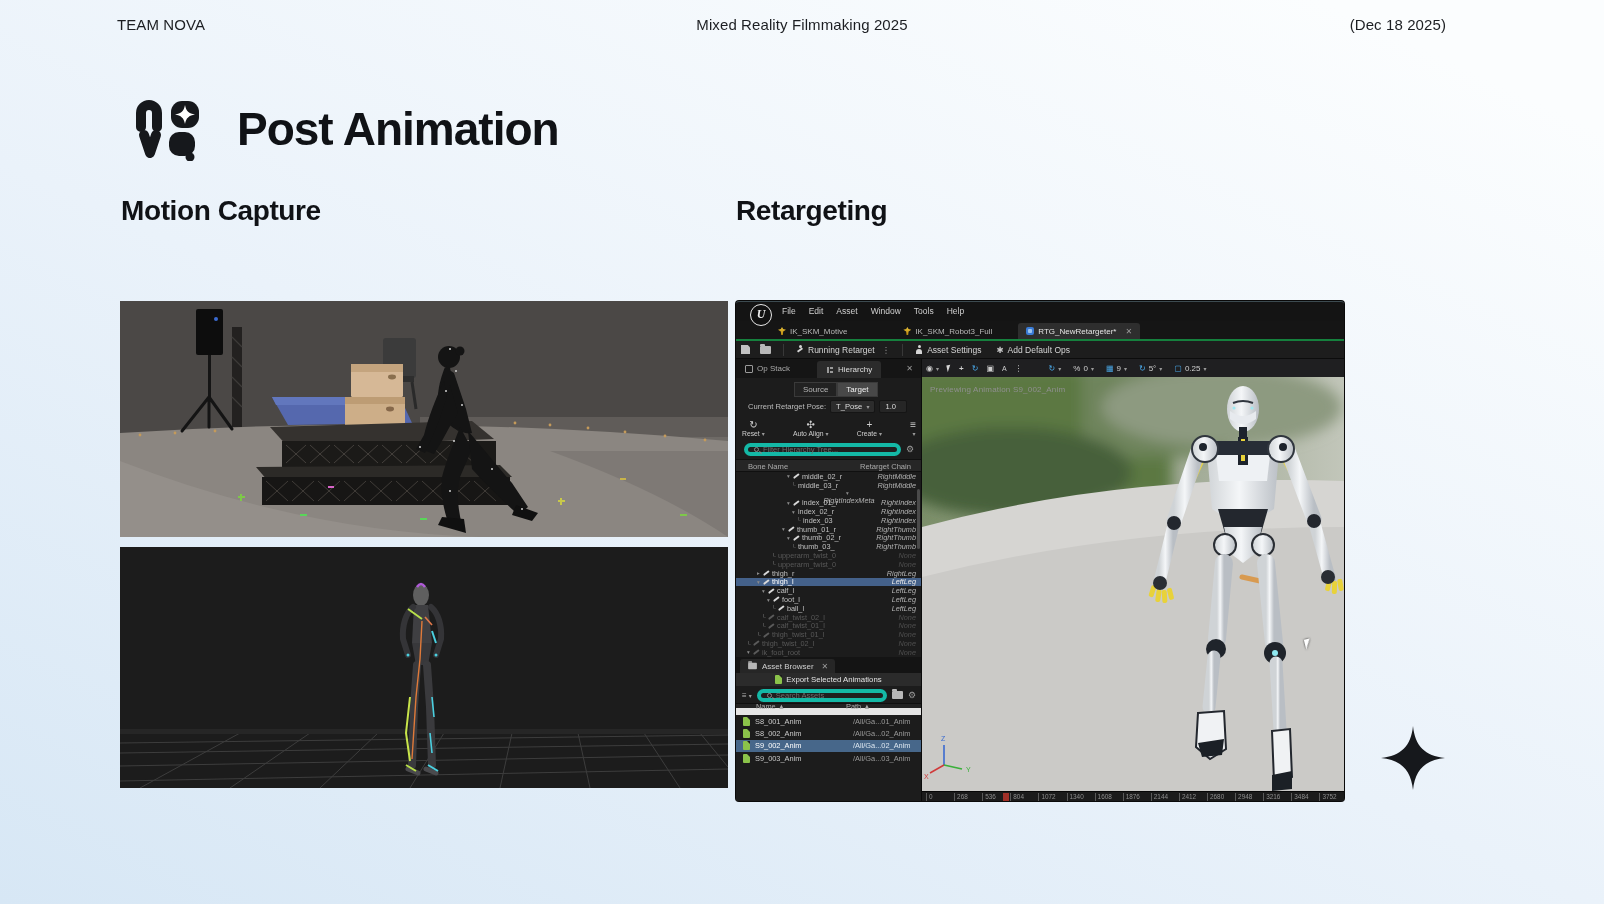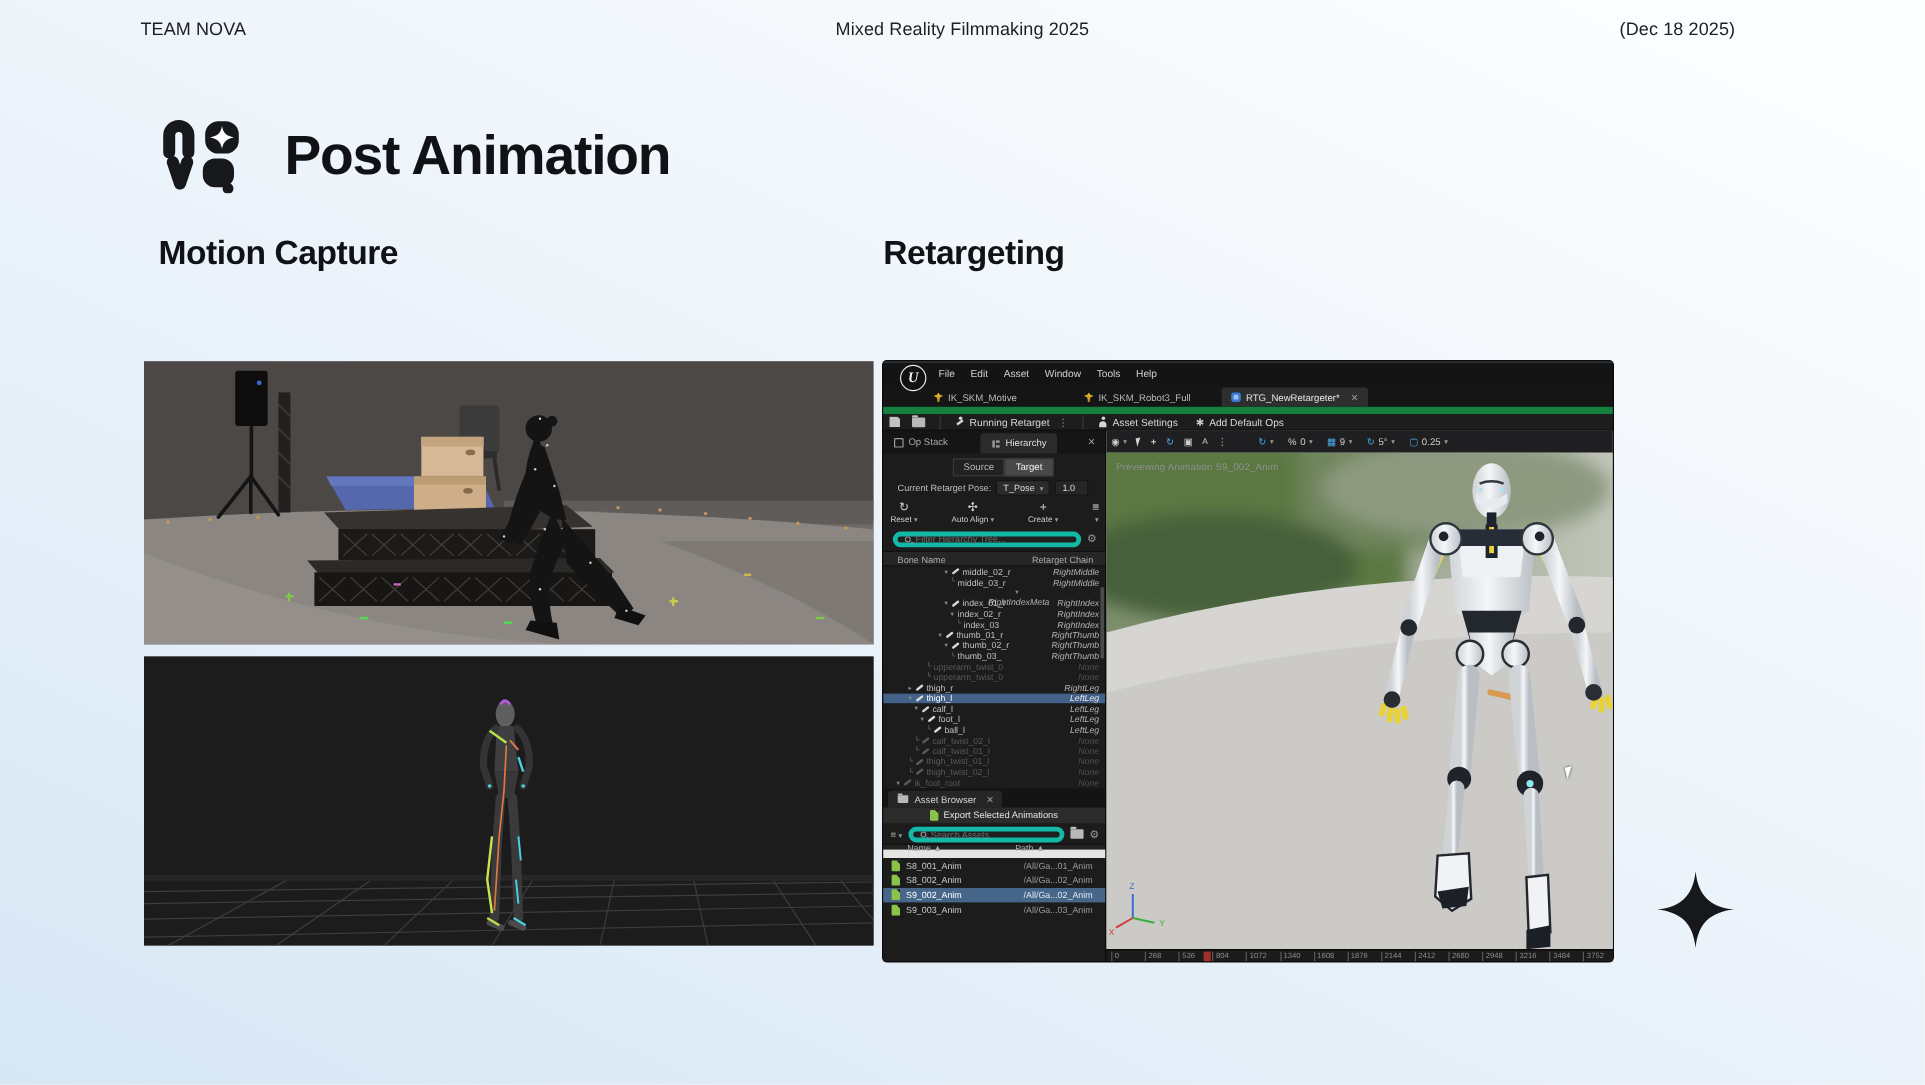--- a/index.html
+++ b/index.html
@@ -12,21 +12,21 @@
   .abs { position:absolute; }
 
   
   .hdr { position:absolute; top:16px; font-size:15px; font-weight:500; color:#1c1e22; letter-spacing:.1px; }
   #hdr-left{ left:117px; } #hdr-center{ left:50%; transform:translateX(-50%);} #hdr-right{ right:158px; }
 
   
   #logo { left:133px; top:99px; width:74px; height:62px; }
   #page-title { left:237px; top:102px; font-size:46px; font-weight:700; letter-spacing:-1px; color:#101216; }
   .section-h { position:absolute; top:195px; font-size:28px; font-weight:700; letter-spacing:-.4px; color:#101216; }
-  #sec-left { left:132px; } #sec-right { left:736px; }
+  #sec-left { left:121px; } #sec-right { left:736px; }
 
   
   .ph { position:absolute; overflow:hidden; }
   #photo1 { left:120px; top:301px; width:608px; height:236px; background:#6e6a66; }
   #photo2 { left:120px; top:547px; width:608px; height:241px; background:#1b1b1b; }
 
   
   #sparkle { left:1381px; top:726px; width:64px; height:64px; }
 
   
@@ -42,21 +42,21 @@
   .tabbar { position:absolute; left:0; top:20px; width:100%; height:18px; display:flex; align-items:flex-end; }
   .uetab { height:16px; display:flex; align-items:center; gap:4px; padding:0 8px; color:#b9b9b9; font-size:8px; }
   .uetab.t1 { margin-left:34px; } .uetab.t2 { margin-left:40px; }
   .uetab.active { background:#2e2e2e; color:#e4e4e4; border-radius:3px 3px 0 0; margin-left:18px; }
   .tabic { width:8px; height:8px; border-radius:2px; position:relative; }
   .tabic.skel { background:linear-gradient(180deg,#e8c23a,#b9860f); clip-path:polygon(50% 0,65% 25%,100% 35%,65% 55%,60% 100%,40% 100%,35% 55%,0 35%,35% 25%); }
   .tabic.rtg { background:#3a7bd5; }
   .tabic.rtg::after{ content:""; position:absolute; left:2px; top:2px; width:4px; height:4px; background:#9cc4ef; border-radius:1px; }
   .tabx { margin-left:5px; color:#9a9a9a; font-size:8px; }
   .toolbar { position:absolute; left:0; top:38px; width:100%; height:20px; background:#1d1d1d;
-        border-top:6px solid #15803d; border-bottom:1px solid #0c0c0c; display:flex; align-items:center; font-size:8.5px; color:#d6d6d6; }
+        border-top:2px solid #15803d; border-bottom:1px solid #0c0c0c; display:flex; align-items:center; font-size:8.5px; color:#d6d6d6; }
   .tbsep { width:1px; height:12px; background:#383838; margin:0 7px; }
   .tbit { display:flex; align-items:center; gap:4px; margin:0 5px; }
   .ic-floppy { width:9px; height:9px; background:#c2c2c2; clip-path:polygon(0 0,75% 0,100% 25%,100% 100%,0 100%); position:relative; }
   .ic-folder { width:11px; height:8px; background:#b8b8b8; border-radius:1px; position:relative; }
   .ic-folder::before { content:""; position:absolute; top:-2px; left:0; width:5px; height:2px; background:#b8b8b8; border-radius:1px 1px 0 0; }
   .ic-run { width:8px; height:10px; position:relative; }
   .ic-run::before { content:""; position:absolute; left:3px; top:0; width:3px; height:3px; border-radius:50%; background:#d6d6d6; }
   .ic-run::after { content:""; position:absolute; left:1px; top:4px; width:6px; height:2px; background:#d6d6d6; transform:rotate(-35deg); }
   .ic-person { width:8px; height:10px; position:relative; }
   .ic-person::before { content:""; position:absolute; left:2.5px; top:0; width:3px; height:3px; border-radius:50%; background:#d6d6d6; }
@@ -491,21 +491,21 @@
           <span class="bicon"></span>
           <span class="bn">calf_twist_01_l</span>
           <span class="ch">None</span>
         </div>
         <div class="trow dim" style="padding-left: 21px;">
           <span class="arr">└</span>
           <span class="bicon"></span>
           <span class="bn">thigh_twist_01_l</span>
           <span class="ch">None</span>
         </div>
-        <div class="trow dim" style="padding-left: 21px;">
+        <div class="trow dim" style="padding-left: 11px;">
           <span class="arr">└</span>
           <span class="bicon"></span>
           <span class="bn">thigh_twist_02_l</span>
           <span class="ch">None</span>
         </div>
         <div class="trow dim" style="padding-left: 11px;">
           <span class="arr">▾</span>
           <span class="bicon"></span>
           <span class="bn">ik_foot_root</span>
           <span class="ch">None</span>

